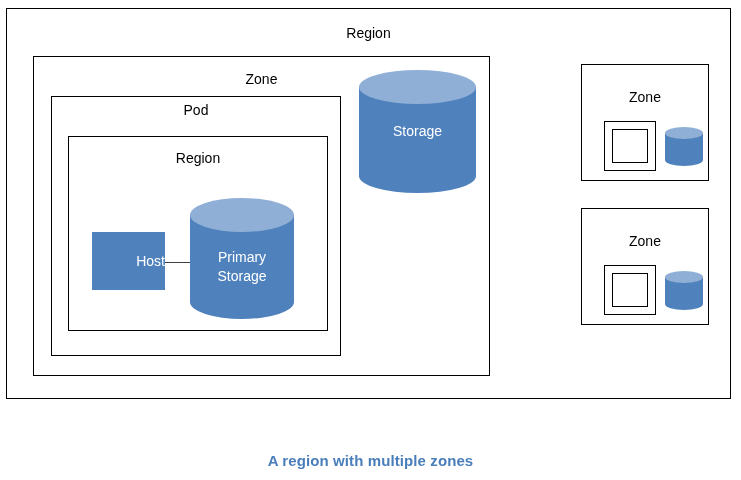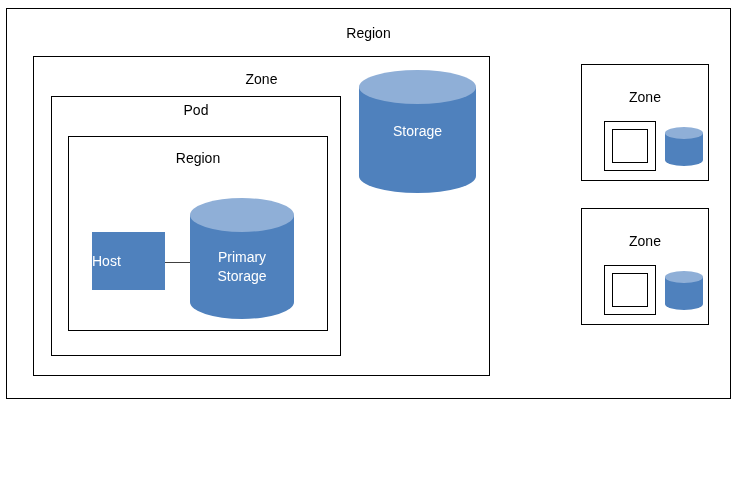--- a/index.html
+++ b/index.html
@@ -54,21 +54,21 @@
   #cluster-label { top: 13px; }
 
   
   .host-rect {
     position: absolute;
     background: #4F81BD;
     color: #ffffff;
     font-size: 14px;
     display: flex;
     align-items: center;
-    justify-content: flex-start;
+    justify-content: flex-end;
     box-sizing: border-box;
   }
   #host-shape { left: 92px; top: 232px; width: 73px; height: 58px; }
 
   
   .connector {
     position: absolute;
     background: #404040;
     height: 1px;
   }
@@ -254,14 +254,15 @@
     <div class="mini-pod">
       <div class="mini-cluster"></div>
     </div>
     <div class="cylinder mini-cyl">
       <div class="cyl-bottom"></div>
       <div class="cyl-body"></div>
       <div class="cyl-top"></div>
     </div>
   </div>
 
+  <div id="caption">A region with multiple zones</div>
 
 </div>
 
 </body></html>

